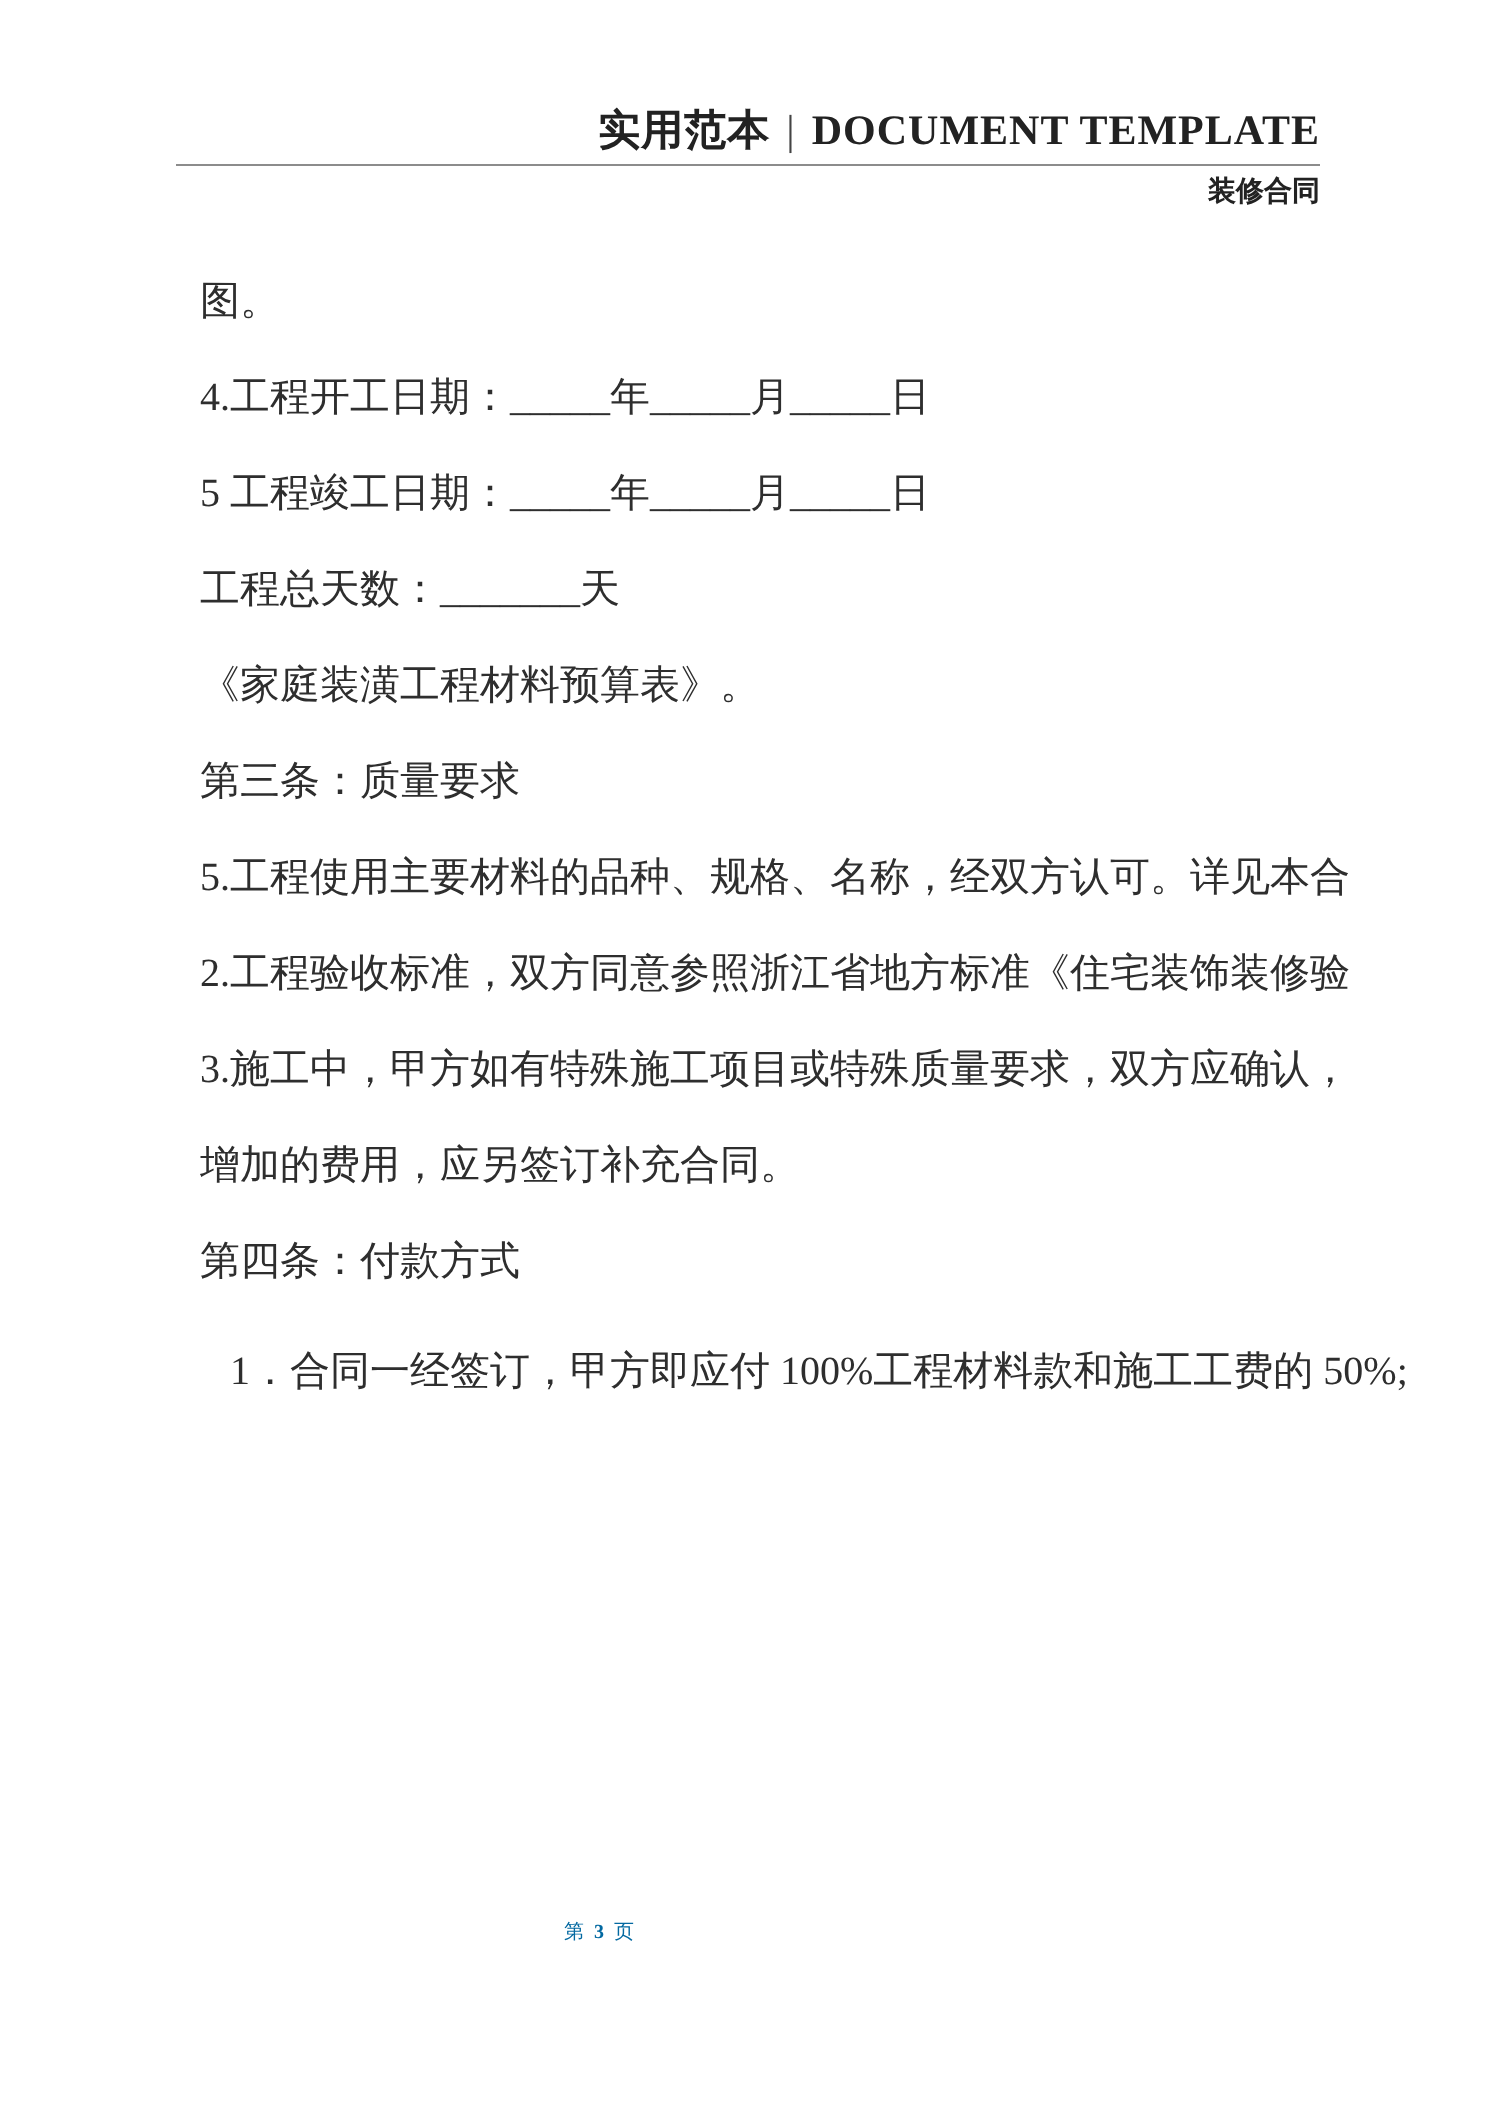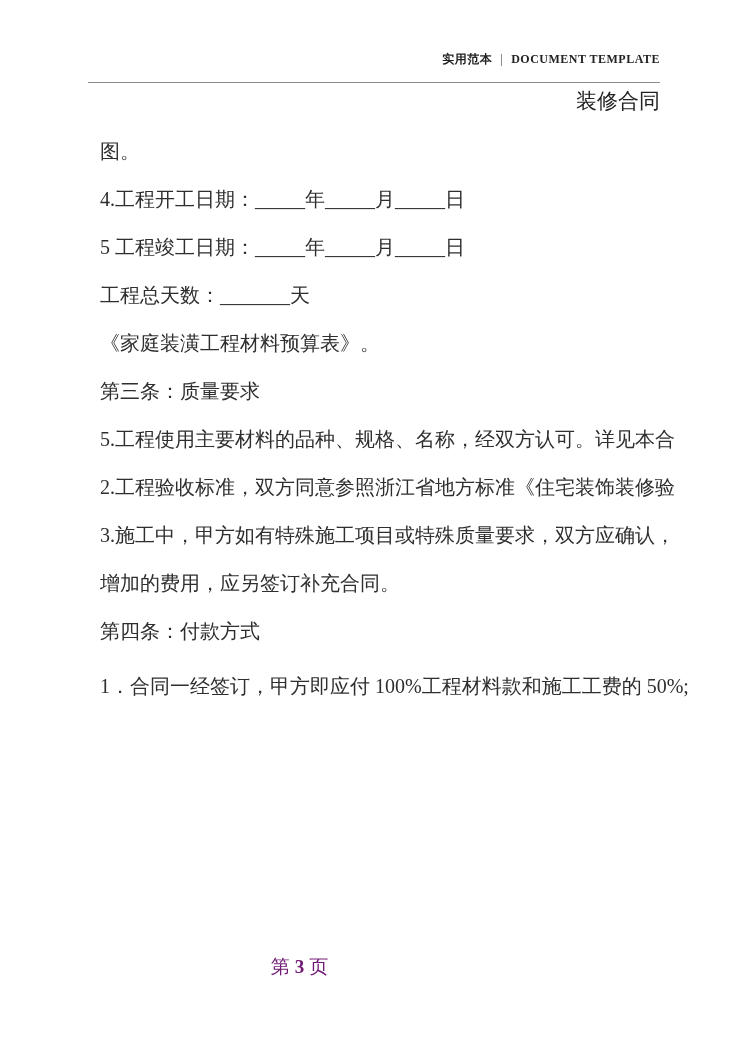--- a/index.html
+++ b/index.html
@@ -14,21 +14,21 @@
     background: #ffffff;
     overflow: hidden;
     font-family: "Liberation Serif", "DejaVu Serif", serif;
     color: #2e2e2e;
   }
   
   .header-brand {
     position: absolute;
     top: 51px;
     right: 84px;
-    font-size: 12px;
+    font-size: 21px;
     font-weight: bold;
     letter-spacing: 0.5px;
     white-space: nowrap;
     color: #222222;
   }
   .header-brand .sep {
     display: inline-block;
     margin: 0 8px;
     font-weight: normal;
     color: #444444;
@@ -40,53 +40,54 @@
     width: 572px;
     height: 0;
     border: none;
     border-top: 1px solid #8c8c8c;
     margin: 0;
   }
   .doc-title {
     position: absolute;
     top: 87px;
     right: 84px;
-    font-size: 21px;
-    font-weight: normal;
+    font-size: 14px;
+    font-weight: bold;
     white-space: nowrap;
     color: #222222;
     text-align: right;
   }
   
   .contract-body {
     position: absolute;
     top: 127px;
     left: 100px;
     width: 570px;
     font-size: 20px;
     line-height: 48px;
     color: #2e2e2e;
   }
   .contract-line {
     height: 48px;
     white-space: nowrap;
   }
   .contract-line.gap-before {
     margin-top: 7px;
+    margin-left: 15px;
   }
   
   .page-footer {
     position: absolute;
     top: 956px;
     left: 0;
     width: 600px;
     text-align: center;
-    font-size: 19px;
+    font-size: 10px;
     line-height: 22px;
-    color: #701a75;
+    color: #0369a1;
     letter-spacing: 1px;
   }
   .page-footer .page-num {
     font-weight: bold;
     margin: 0 4px;
   }
 </style>
 </head>
 <body>
 

